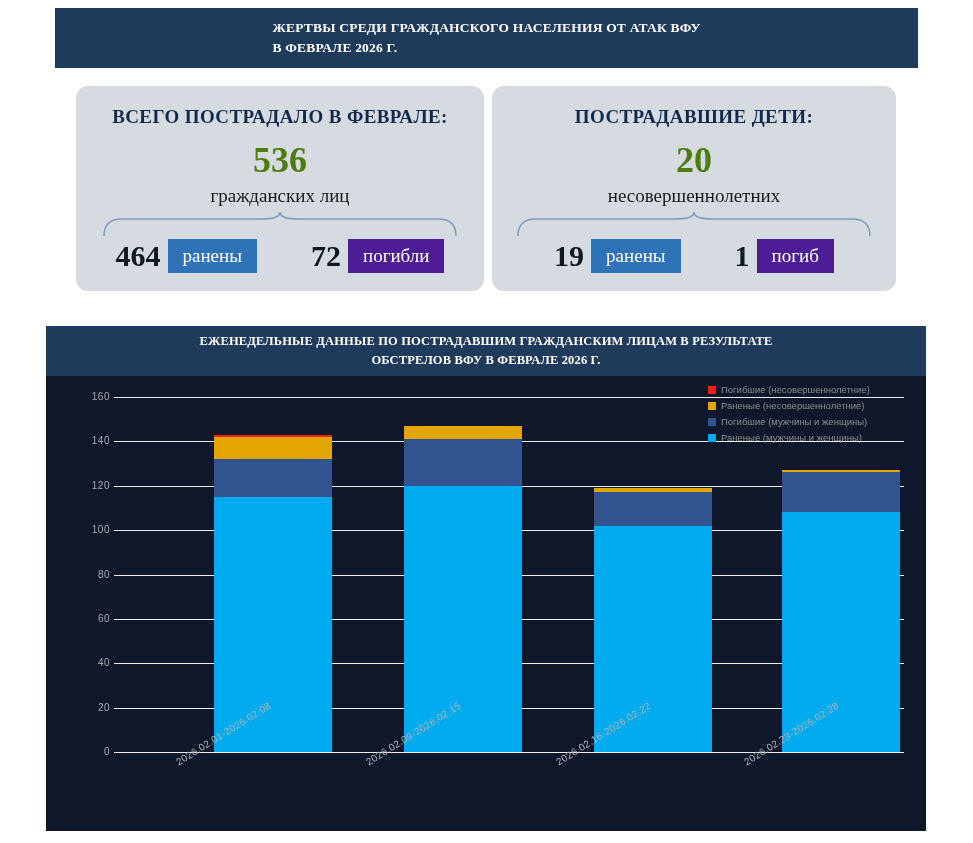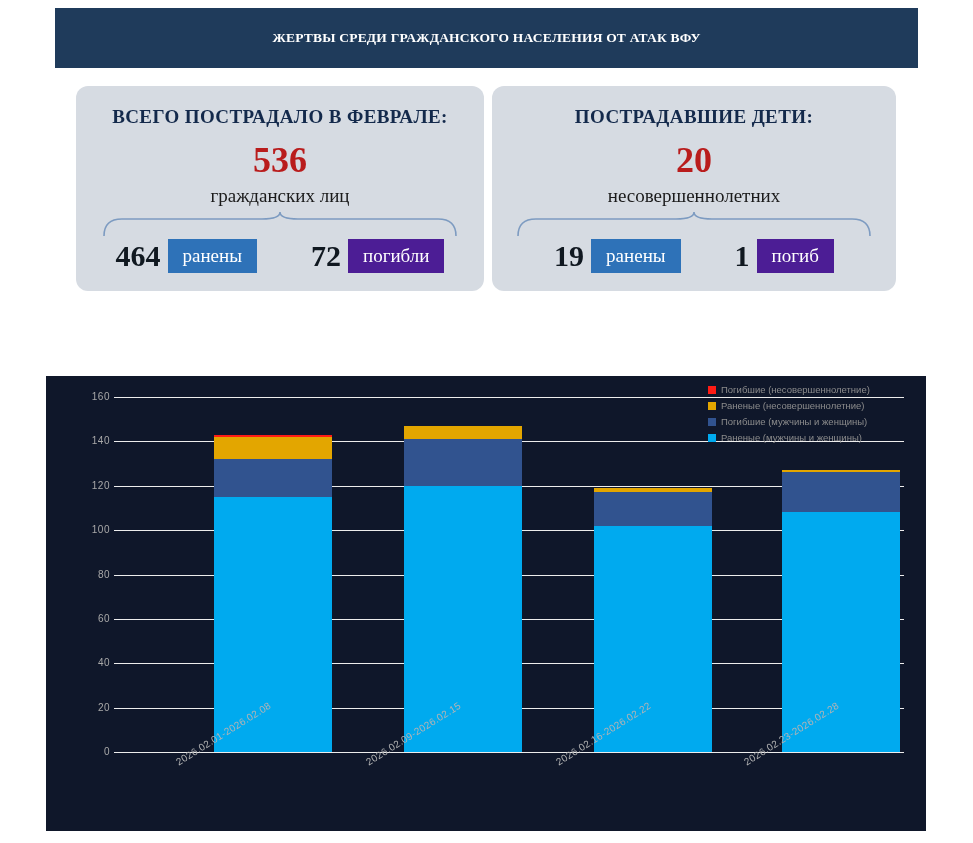--- a/index.html
+++ b/index.html
@@ -43,21 +43,21 @@
     text-align: center;
     font-weight: bold;
     color: #13294B;
     font-size: 19px;
     letter-spacing: 0.4px;
     margin-top: 20px;
   }
   .card-big {
     text-align: center;
     font-weight: bold;
-    color: #b91c1c;
+    color: #4d7c0f;
     font-size: 36px;
     line-height: 1;
     margin-top: 14px;
   }
   .card-sub {
     text-align: center;
     color: #1b1b1b;
     font-size: 19px;
     margin-top: 7px;
   }
@@ -157,20 +157,21 @@
   }
 </style>
 </head>
 <body>
 
 <div class="page">
 
   <div class="top-banner">
     <div class="top-banner-text">
       <div>ЖЕРТВЫ СРЕДИ ГРАЖДАНСКОГО НАСЕЛЕНИЯ ОТ АТАК ВФУ</div>
+      <div>В ФЕВРАЛЕ 2026 Г.</div>
     </div>
   </div>
 
   <div class="cards">
 
     <div class="card card-left">
       <div class="card-title">ВСЕГО ПОСТРАДАЛО В ФЕВРАЛЕ:</div>
       <div class="card-big">536</div>
       <div class="card-sub">гражданских лиц</div>
 
@@ -211,20 +212,26 @@
         </div>
         <div class="sp-wide"></div>
         <div class="badge-group">
           <span class="badge-num">1</span>
           <span class="badge badge-killed">погиб</span>
         </div>
       </div>
     </div>
   </div>
 
+  <div class="chart-banner">
+    <div class="chart-banner-text">
+      <div>ЕЖЕНЕДЕЛЬНЫЕ ДАННЫЕ ПО ПОСТРАДАВШИМ ГРАЖДАНСКИМ ЛИЦАМ В РЕЗУЛЬТАТЕ</div>
+      <div>ОБСТРЕЛОВ ВФУ В ФЕВРАЛЕ 2026 Г.</div>
+    </div>
+  </div>
 
   <div class="chart-area">
     <div class="plot" id="plot">
         <div class="gridline" style="top: 0px;"></div>
         <div class="ytick" style="top: 0px;">160</div>
         <div class="gridline" style="top: 44.375px;"></div>
         <div class="ytick" style="top: 44.375px;">140</div>
         <div class="gridline" style="top: 88.75px;"></div>
         <div class="ytick" style="top: 88.75px;">120</div>
         <div class="gridline" style="top: 133.125px;"></div>

